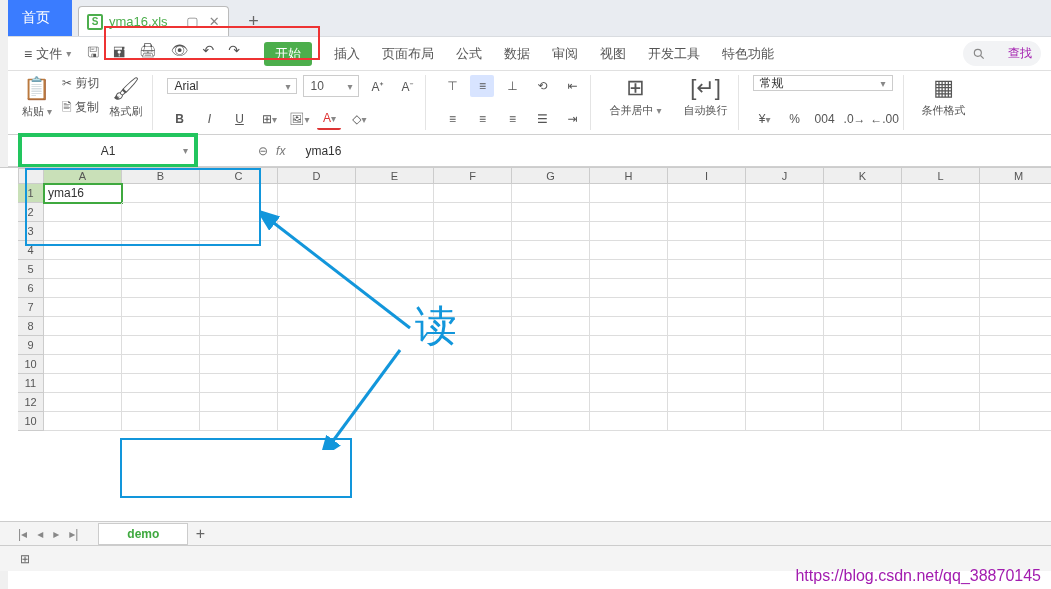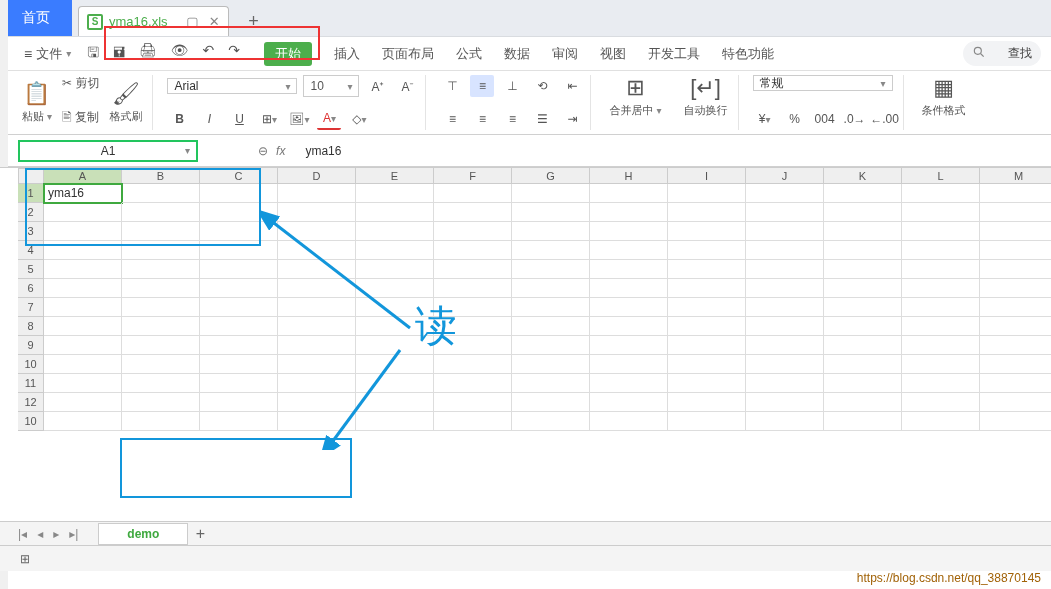--- a/index.html
+++ b/index.html
@@ -16,39 +16,39 @@
 
 
 .red-box { position: absolute; border: 2px solid #e33; pointer-events: none; }
 
 
 .menu-bar { height: 34px; background: #fff; display: flex; align-items: center; padding-left: 18px; border-bottom: 1px solid #e0e0e0; gap: 0; }
 .file-menu { display: flex; align-items: center; font-size: 13px; color: #555; padding: 0 6px; gap: 4px; }
 .qa-icons { display: flex; gap: 14px; margin-left: 10px; color: #555; font-size: 14px; }
 .menu-tabs { display: flex; gap: 22px; margin-left: 24px; font-size: 13px; color: #555; align-items: center; }
 .menu-tabs .active { background: #4cae4c; color: #fff; padding: 3px 11px; border-radius: 3px; }
-.search-box { margin-left: auto; margin-right: 10px; display: flex; align-items: flex-start; gap: 22px; color: #404040; border: 1px solid transparent; padding: 3px 8px; border-radius: 14px; background: #f2f3f5; }
+.search-box { margin-left: auto; margin-right: 10px; display: flex; align-items: center; gap: 22px; color: #a21caf; border: 1px solid transparent; padding: 3px 8px; border-radius: 14px; background: #f2f3f5; }
 .search-box svg { width: 14px; height: 14px; }
 
 
 .ribbon { height: 64px; background: #fff; display: flex; padding: 4px 12px; border-bottom: 1px solid #d0d0d0; gap: 8px; }
 .rgroup { display: flex; flex-direction: column; justify-content: space-between; padding: 0 6px; border-right: 1px solid #e4e4e4; }
 .rgroup:last-child { border-right: none; }
 .rrow { display: flex; align-items: center; gap: 6px; font-size: 12px; color: #555; }
 .font-name { border: 1px solid #ccc; height: 16px; padding: 0 6px; width: 130px; display: flex; align-items: center; justify-content: space-between; color: #333; }
 .font-size { border: 1px solid #ccc; height: 22px; width: 56px; display: flex; align-items: center; padding: 0 6px; justify-content: space-between; }
 .drop { color: #888; font-size: 10px; }
 .btn-stack { display: flex; flex-direction: column; align-items: center; gap: 2px; padding: 0 4px; font-size: 11px; color: #555; }
 .btn-stack .big-icon { font-size: 22px; color: #555; }
 .fmt-btn { width: 24px; height: 22px; display: inline-flex; align-items: center; justify-content: center; border-radius: 2px; color: #555; }
 .fmt-btn.active { background: #d8e4ff; }
 
 
 .formula-bar { height: 32px; display: flex; align-items: center; border-bottom: 1px solid #d0d0d0; }
-.cell-ref { width: 180px; border: 2px solid #22c55e; height: 22px; margin-left: 18px; display: flex; align-items: center; justify-content: center; position: relative; color: #333; }
+.cell-ref { width: 180px; border: 4px solid #22c55e; height: 35px; margin-left: 18px; display: flex; align-items: center; justify-content: center; position: relative; color: #333; }
 .cell-ref .drop { position: absolute; right: 6px; }
 .fx-area { display: flex; align-items: center; gap: 8px; margin-left: 60px; color: #777; }
 .fx-input { color: #333; margin-left: 12px; }
 
 
 .grid-wrap { position: relative; background: #fff; height: 382px; overflow: hidden; border-top: 1px solid #ccc; }
 .corner { position: absolute; left: 18px; top: 0; width: 26px; height: 16px; background: #efefef; border: 1px solid #ccc; }
 .col-headers { position: absolute; left: 44px; top: 0; height: 16px; display: flex; }
 .col-h { width: 78px; height: 16px; background: #efefef; border-right: 1px solid #ccc; border-bottom: 1px solid #ccc; display: flex; align-items: center; justify-content: center; color: #555; font-size: 11px; }
 .col-h.sel { background: #c9e0b8; }
@@ -66,21 +66,21 @@
 .anno-text { position: absolute; color: #1296db; font-size: 42px; font-weight: 500; }
 
 
 .sheet-tabs { position: absolute; left: 0; bottom: 44px; height: 24px; width: 100%; display: flex; align-items: center; padding-left: 18px; background: #f4f4f4; border-top: 1px solid #ccc; }
 .sheet-nav { display: flex; gap: 10px; color: #888; margin-right: 20px; }
 .sheet-tab { padding: 3px 28px; background: #fff; border: 1px solid #ccc; color: #3fa93f; font-weight: bold; font-size: 12px; }
 .sheet-add { width: 24px; text-align: center; font-size: 16px; color: #666; }
 
 
 .status-bar { position: absolute; bottom: 18px; left: 0; height: 26px; width: 100%; background: #f4f4f4; border-top: 1px solid #ccc; display: flex; align-items: center; padding-left: 20px; color: #666; }
-.watermark { position: absolute; right: 10px; bottom: 4px; color: #a16207; font-size: 12px; padding-left: 42px; }
+.watermark { position: absolute; right: 10px; bottom: 4px; color: #a21caf; font-size: 16px; padding-left: 42px; }
 
 .left-strip { position: absolute; left: 0; top: 0; width: 8px; height: 100%; background: #f0f0f0; }
 </style>
 </head>
 <body>
 
 <div class="left-strip"></div>
 
 <div class="title-bar">
   <div class="home-tab">首页</div>
@@ -130,21 +130,21 @@
   </div>
 </div>
 
 <div class="ribbon">
   <div class="rgroup">
     <div class="rrow">
       <div class="btn-stack">
         <span class="big-icon">📋</span>
         <span><span>粘贴</span> <span class="drop">▾</span></span>
       </div>
-      <div style="display:flex;flex-direction:column;gap:16px;">
+      <div style="display:flex;flex-direction:column;gap:6px;">
         <span>✂ <span>剪切</span></span>
         <span>🖹 <span>复制</span></span>
       </div>
       <div class="btn-stack">
         <span class="big-icon">🖌</span>
         <span>格式刷</span>
       </div>
     </div>
   </div>
 

